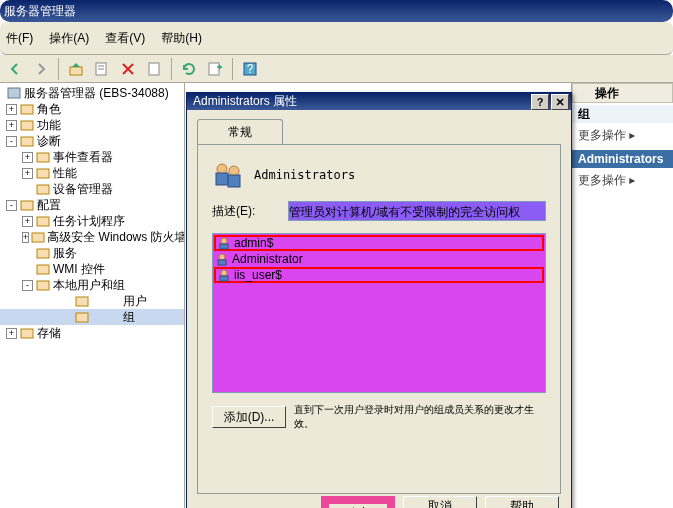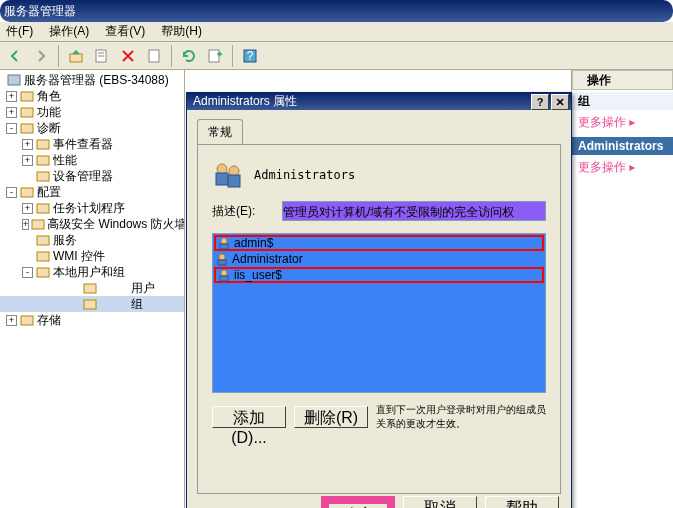--- a/index.html
+++ b/index.html
@@ -1,65 +1,65 @@
 <!DOCTYPE html>
 <html><head>
 <meta charset="utf-8">
 <style>
   * { box-sizing: border-box; font-family: "SimSun", "Microsoft YaHei", sans-serif; font-size: 12px; }
   body { margin: 0; width: 673px; height: 508px; background: #fff; overflow: hidden; position: relative; }
 
   
   .mw-title { height: 22px; background: linear-gradient(#0a246a,#3b5998); color: #fff; display: flex; align-items: center; padding-left: 4px; border-radius: 10px; }
-  .mw-menu { height: 20px; background: #ece9d8; display: flex; align-items: center; gap: 16px; padding-left: 6px; border-bottom: 1px solid #aca899; }
+  .mw-menu { height: 33px; background: #ece9d8; display: flex; align-items: center; gap: 16px; padding-left: 6px; border-bottom: 1px solid #aca899; border-radius: 6px; }
   .mw-tool { height: 28px; background: #ece9d8; display: flex; align-items: center; gap: 4px; padding-left: 4px; border-bottom: 1px solid #aca899; }
   .tb-btn { width: 22px; height: 22px; display: flex; align-items: center; justify-content: center; border: 1px solid transparent; }
   .tb-btn svg { width: 16px; height: 16px; }
 
   .mw-body { display: flex; height: calc(508px - 22px - 20px - 28px); }
   .tree { width: 185px; background: #fff; border-right: 1px solid #aca899; overflow: hidden; padding-top: 2px; }
   .tree-row { display: flex; align-items: center; height: 16px; white-space: nowrap; }
   .tree-row .exp { width: 11px; height: 11px; border: 1px solid #888; background: #fff; text-align: center; line-height: 9px; font-size: 9px; margin-right: 2px; color: #000; }
   .tree-row .ic { width: 16px; height: 16px; margin-right: 2px; display:inline-flex; align-items:center; justify-content:center; }
   .tree-row.sel { background: #c8d8ef; }
-  .ind1 { padding-left: 6px; } .ind2 { padding-left: 22px; } .ind3 { padding-left: 38px; gap: 31px; }
+  .ind1 { padding-left: 6px; } .ind2 { padding-left: 22px; } .ind3 { padding-left: 30px; gap: 31px; }
 
   .content { flex: 1; background: #fff; position: relative; }
 
   
   .actions { width: 102px; background: #fff; border-left: 1px solid #aca899; }
-  .act-hdr { background: #f0ede0; height: 20px; display: flex; align-items: center; padding-left: 14px; font-weight: bold; border: 1px solid #c0c0b0; }
+  .act-hdr { background: #f0ede0; height: 20px; display: flex; align-items: center; padding-left: 22px; font-weight: bold; border: 1px solid #c0c0b0; }
   .act-sub { background: #eef3fa; height: 18px; display: flex; align-items: center; padding-left: 6px; font-weight: bold; margin-top: 2px; }
   .act-sub.sel { background: #3b6ea5; color: #fff; }
-  .act-item { padding: 4px 6px; color: #ec4899; cursor: pointer; }
+  .act-item { padding: 4px 6px; color: #404040; cursor: pointer; }
 
   
   .dlg { position: absolute; left: 186px; top: 92px; width: 386px; height: 428px; background: #ece9d8; border: 1px solid #0a246a; box-shadow: 2px 2px 4px rgba(0,0,0,.4); display:flex; flex-direction:column; }
   .dlg-title { height: 22px; background: linear-gradient(#0a246a,#3b5998); color: #fff; display: flex; align-items: center; padding: 0 2px 0 6px; font-family: "Microsoft YaHei", sans-serif; }
   .dlg-title .tbtn { width: 18px; height: 16px; background: #d4d0c8; border: 1px solid #fff; border-right-color:#404040; border-bottom-color:#404040; color:#000; text-align:center; line-height:14px; font-size:11px; margin-left:2px; font-family: Arial; font-weight:bold; }
   .dlg-body { flex:1; padding: 8px 10px 0 10px; }
   .tab-head { display:flex; }
-  .tab { padding: 4px 10px; background: #ece9d8; border: 1px solid #919b9c; border-bottom: none; border-radius: 3px 3px 0 0; position:relative; top:1px; background:#ece9d8; }
+  .tab { padding: 4px 30px; background: #ece9d8; border: 1px solid #919b9c; border-bottom: none; border-radius: 3px 3px 0 0; position:relative; top:1px; background:#ece9d8; }
   .tab-page { border: 1px solid #919b9c; padding: 14px 14px 10px 14px; height: 350px; background:#ece9d8; position:relative; }
 
   .grp-hdr { display:flex; align-items:center; gap:10px; margin-bottom:10px; }
   .grp-hdr .gic { width:32px; height:32px; }
   .grp-hdr .gname { font-family: monospace; }
 
-  .desc-row { display:flex; align-items:center; gap:0; margin-bottom:12px; }
+  .desc-row { display:flex; align-items:center; gap:6px; margin-bottom:12px; }
   .desc-row label { width: 70px; }
   .desc-row .ro { flex:1; border:1px solid #7f9db9; background:#8b5cf6; height:20px; padding:2px 0; font-family: Liberation Sans, sans-serif; overflow:hidden; }
 
   .memlbl { margin-bottom:4px; }
-  .memlist { border:1px solid #7f9db9; background:#3b82f6; height: 160px; overflow:auto; padding:1px; font-family: monospace; font-size:12px; }
+  .memlist { border:1px solid #7f9db9; background:#d946ef; height: 160px; overflow:auto; padding:1px; font-family: monospace; font-size:12px; }
   .memrow { display:flex; align-items:center; height:16px; }
   .memrow .uic { width:16px; height:16px; display:inline-flex; align-items:center; justify-content:center; margin-right:2px; }
   .hl-red { border: 2px solid red; margin: 0; }
 
-  .btn2 { width: 74px; height: 22px; background: #ece9d8; border: 1px solid #404040; border-top-color:#fff; border-left-color:#fff; font-size:16px; }
+  .btn2 { width: 74px; height: 22px; background: #ece9d8; border: 1px solid #404040; border-top-color:#fff; border-left-color:#fff; font-size:12px; }
   .btn2:disabled { color:#888; }
   .addrow { display:flex; align-items:center; gap:8px; margin-top:10px; }
   .note { font-size:10px; line-height:14px; flex:1; }
 
   .dlg-foot { height: 38px; display:flex; align-items:center; justify-content:flex-end; gap:8px; padding: 0 12px; }
 
   .sep { width:1px; height:22px; background:#aca899; margin:0 2px;}
 </style>
 </head>
 <body>
@@ -345,21 +345,20 @@
               <svg width="14" height="14">
                 <circle cx="7" cy="5" r="3" fill="#f0c080" stroke="#b08040"></circle>
                 <rect x="3" y="8" width="8" height="5" fill="#5080c0" stroke="#305080"></rect>
               </svg>
             </span>
             <span>iis_user$</span>
           </div>
         </div>
       <div class="addrow">
         <button class="btn2">添加(D)...</button>
-        <button class="btn2">删除(R)</button>
         <div class="note">直到下一次用户登录时对用户的组成员关系的更改才生效。</div>
       </div>
     </div>
   </div>
   <div class="dlg-foot">
     <button class="btn2" style="border:8px solid #ec4899;">确定</button>
     <button class="btn2">取消</button>
     <button class="btn2">帮助</button>
   </div>
 </div>

